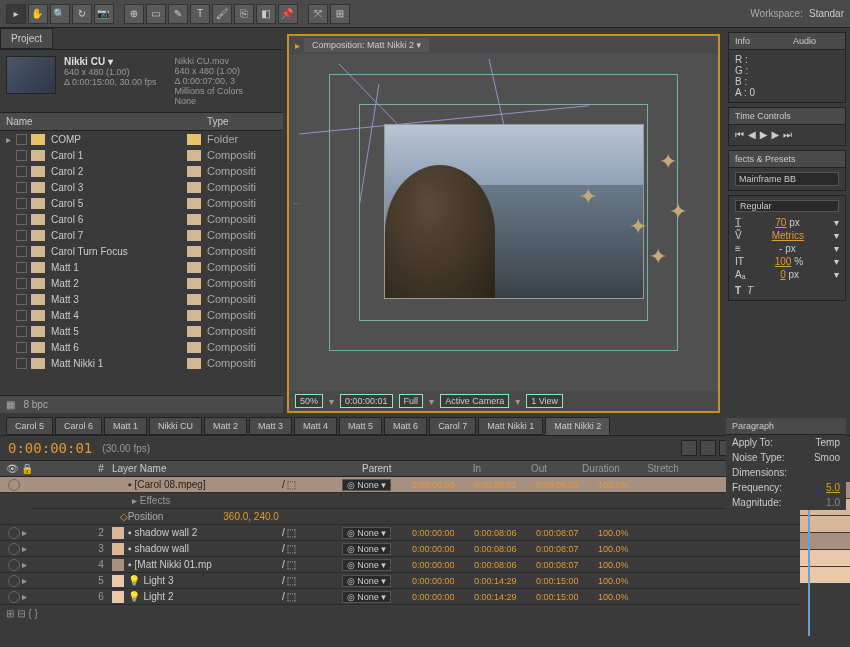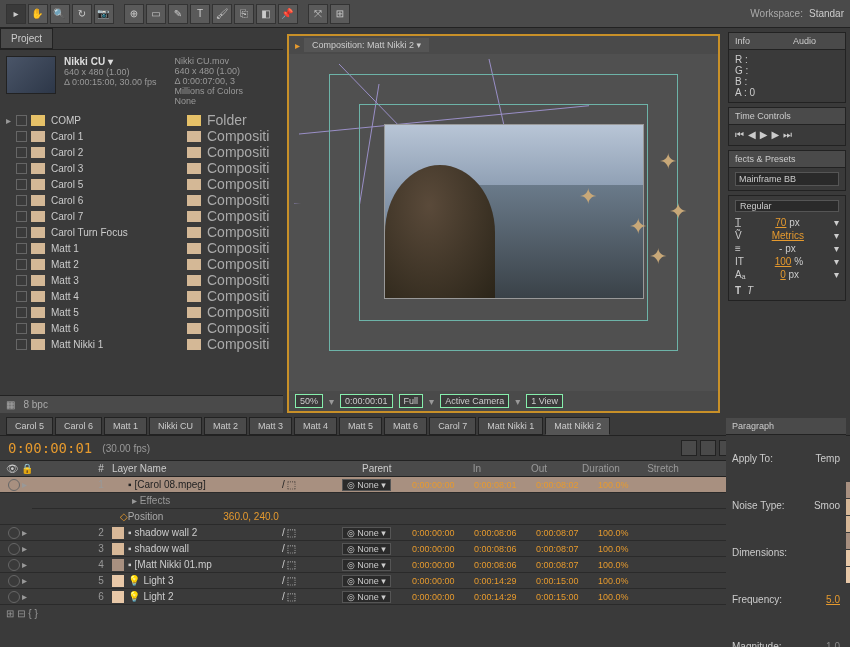--- a/index.html
+++ b/index.html
@@ -23,21 +23,21 @@
 .proj-header { display: flex; background: #4a4a4a; padding: 3px 6px; border-top: 1px solid #222; border-bottom: 1px solid #222; }
 .proj-hdr-name { flex: 1; }
 .proj-hdr-type { width: 70px; }
 .proj-list { flex: 1; overflow: auto; background: #3a3a3a; }
 .proj-row { display: flex; align-items: center; padding: 1px 6px; height: 16px; }
 .proj-cb { width: 11px; height: 11px; border: 1px solid #666; margin-right: 4px; }
 .proj-icon { width: 14px; height: 11px; margin-right: 6px; }
 .folder-icon { background: #e6c168; }
 .comp-icon { background: #d4b896; }
 .proj-name { flex: 1; color: #ccc; }
-.proj-type { width: 70px; color: #aaa; font-size: 14px; }
+.proj-type { width: 70px; color: #aaa; font-size: 11px; }
 .proj-footer { height: 18px; background: #4a4a4a; display: flex; align-items: center; padding: 0 6px; gap: 8px; border-top: 1px solid #222; color: #aaa; }
 .center-panel { flex: 1; background: #3a3a3a; display: flex; flex-direction: column; border: 2px solid #c89028; margin: 6px 4px 0 4px; }
 .comp-tab-bar { height: 18px; background: #4a4a4a; display: flex; align-items: center; padding: 0 6px; }
 .comp-tab { padding: 2px 8px; background: #555; font-size: 9px; }
 .viewer { flex: 1; background: #505050; position: relative; overflow: hidden; }
 .safe-zone { position: absolute; border: 1px solid #6db3a8; }
 .safe-outer { left: 40px; top: 20px; right: 40px; bottom: 40px; }
 .safe-inner { left: 70px; top: 50px; right: 70px; bottom: 70px; }
 .wireframe { position: absolute; inset: 0; }
 .wireframe line { stroke: #9a8fc7; stroke-width: 1; }
@@ -81,21 +81,21 @@
 .row-parent { width: 70px; }
 .parent-dd { background: #2a2a2a; border: 1px solid #555; padding: 0 4px; font-size: 9px; color: #ccc; }
 .tc-val { width: 62px; color: #e69a2e; font-size: 9px; }
 .stretch-val { width: 62px; color: #e69a2e; font-size: 9px; }
 .tl-row.sub { padding-left: 100px; color: #aaa; margin-left: 32px; }
 .tl-row.sub2 { padding-left: 120px; color: #aaa; }
 .toggle-link { color: #999; text-align: center; padding: 3px; border-top: 1px solid #222; font-size: 9px; }
 .track-area { width: 50px; background: #3a3a3a; }
 .track-bar { height: 16px; background: #d8a878; margin-bottom: 1px; }
 .right-lower { position: absolute; right: 4px; top: 418px; width: 120px; background: #3a3a3a; }
-.param-row { display: flex; justify-content: space-between; padding: 18px 6px; font-size: 9px; }
+.param-row { display: flex; justify-content: space-between; padding: 2px 6px; font-size: 9px; }
 </style>
 </head>
 <body>
 
 <div class="toolbar">
   <div class="tool-btn active">▸</div>
   <div class="tool-btn">✋</div>
   <div class="tool-btn">🔍</div>
   <div class="tool-btn">↻</div>
   <div class="tool-btn">📷</div>
@@ -128,20 +128,24 @@
         <div class="info-line">Δ 0:00:15:00, 30.00 fps</div>
       </div>
       <div class="info-col">
         <div class="info-line">Nikki CU.mov</div>
         <div class="info-line">640 x 480 (1.00)</div>
         <div class="info-line">Δ 0:00:07:00, 3</div>
         <div class="info-line">Millions of Colors</div>
         <div class="info-line">None</div>
       </div>
     </div>
+    <div class="proj-header">
+      <div class="proj-hdr-name">Name</div>
+      <div class="proj-hdr-type">Type</div>
+    </div>
     <div class="proj-list" id="proj-list">
         <div class="proj-row">
           <span style="color:#999;width:10px">▸</span>
           <div class="proj-cb"></div>
           <div class="proj-icon folder-icon"></div>
           <div class="proj-name">COMP</div>
           <div class="proj-icon folder-icon"></div>
           <div class="proj-type">Folder</div>
         </div>
         <div class="proj-row">

